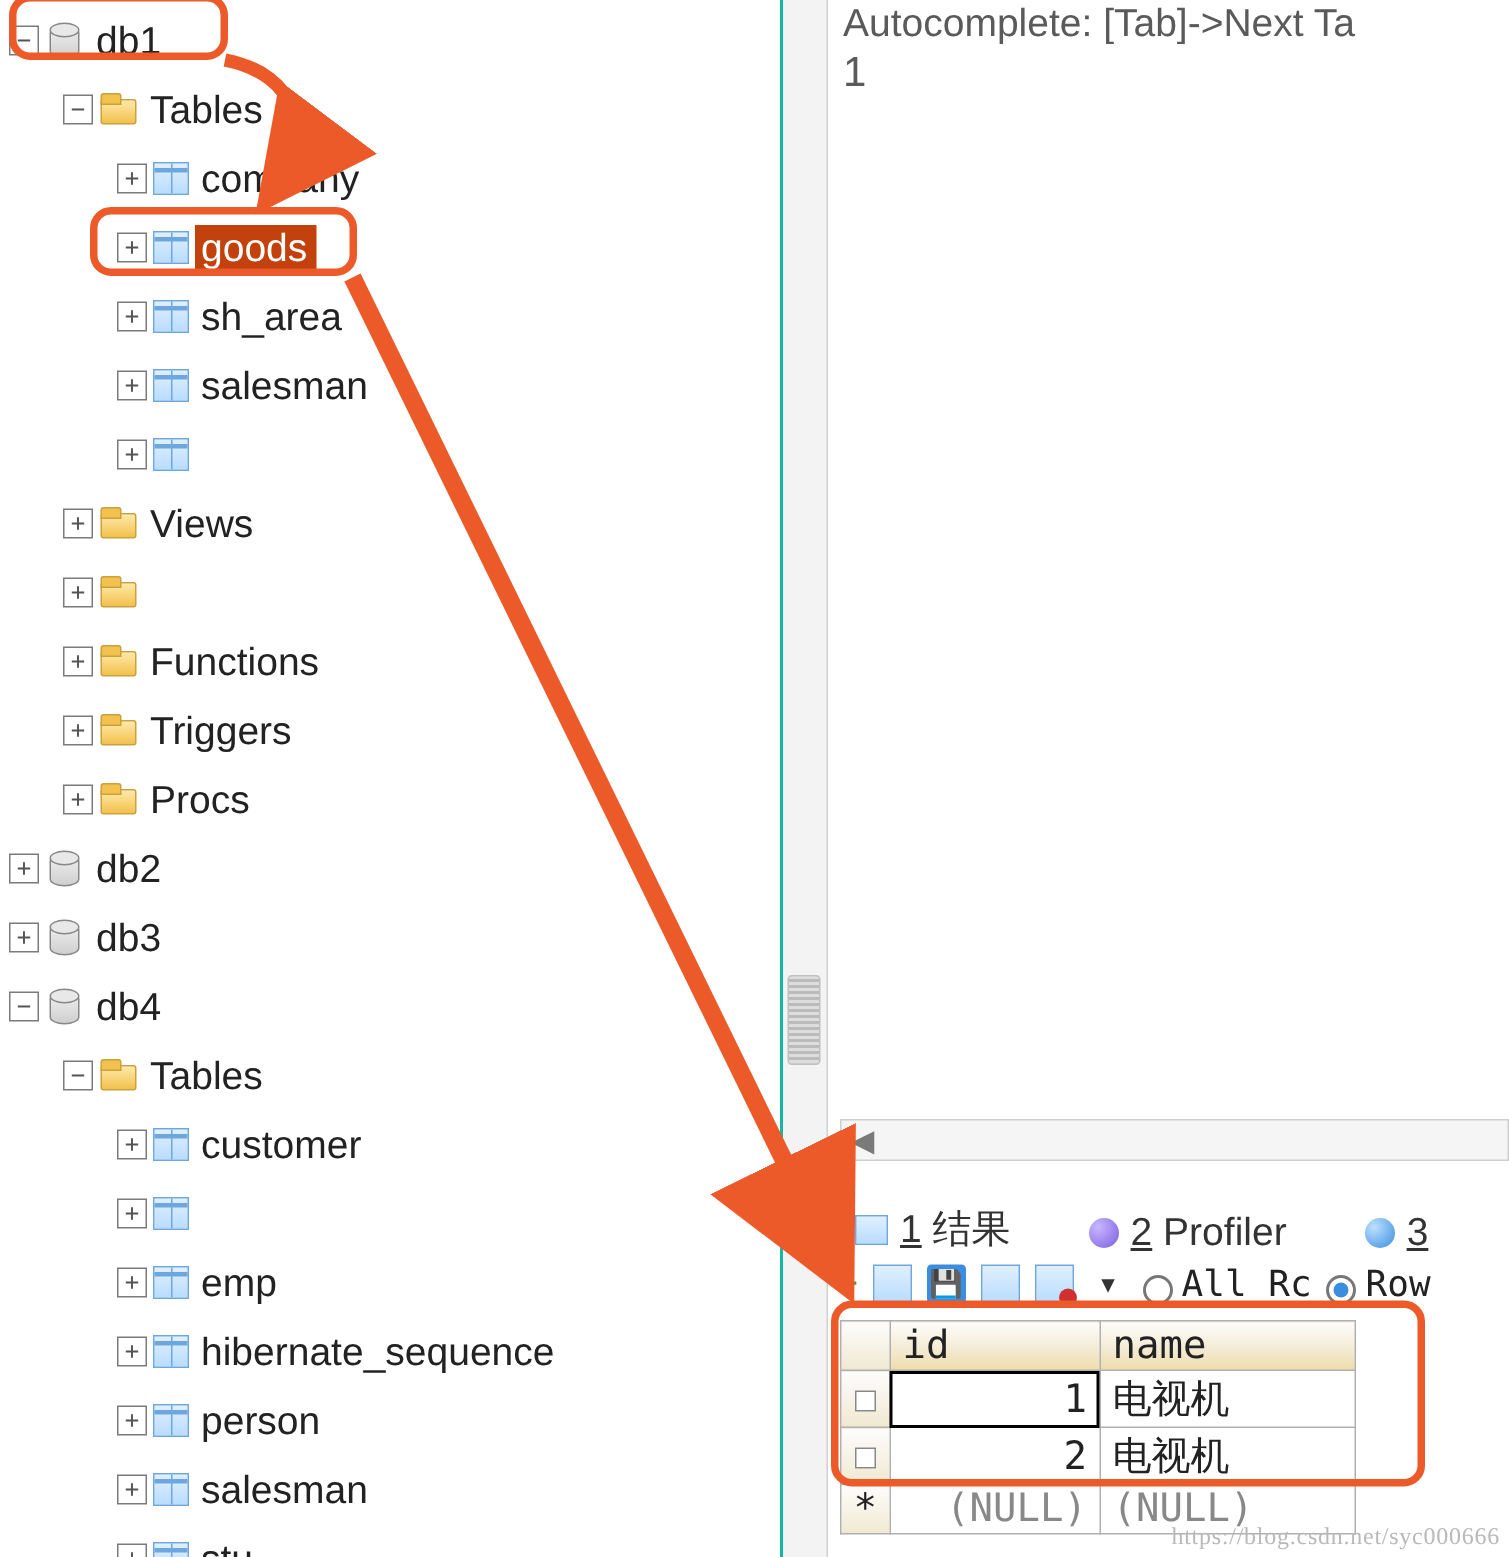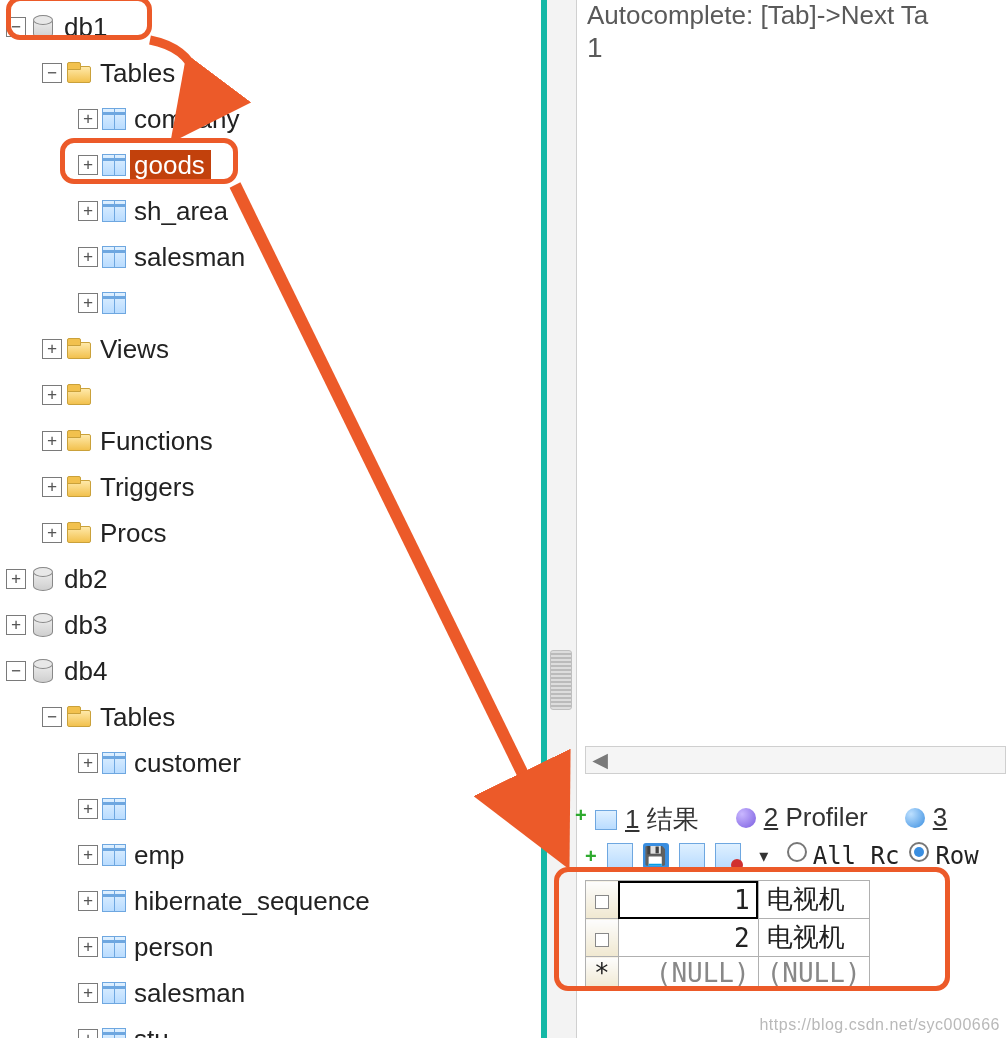--- a/index.html
+++ b/index.html
@@ -120,22 +120,21 @@
     pointer-events:none;
   }
   .hl-db { left:6px; top:-4px; width:146px; height:44px; }
   .hl-goods { left:60px; top:138px; width:178px; height:46px; }
   .hl-result { left:554px; top:867px; width:396px; height:124px; }
 
   
   .right-pane {
     flex:1;
     position:relative;
-    border-left: 6px solid #14b8a6;
-    margin-left: 21px;
+    border-left: 2px solid #14b8a6;
   }
   .gutter {
     position:absolute;
     left:0; top:0; bottom:0; width:30px;
     background:#f3f3f3;
     border-right:1px solid #d0d0d0;
   }
   .autocomplete {
     position:absolute;
     left:40px; top:0;
@@ -170,22 +169,22 @@
     border:1px solid #bfbfbf;
     background:
       repeating-linear-gradient(#ddd,#ddd 2px,#bbb 2px,#bbb 4px);
     border-radius:3px;
   }
 
   .tabs {
     position:absolute;
     left:38px; top:798px; right:0;
     display:flex;
-    align-items:flex-start;
-    gap:17px;
+    align-items:flex-end;
+    gap:32px;
     font-size:26px;
     color:#333;
   }
   .tabs .tab {
     display:flex;
     align-items:center;
     gap:8px;
     padding:4px 10px;
     position:relative;
   }
@@ -234,21 +233,21 @@
   .tb-btn.gridx::after{content:"";position:absolute;right:-3px;bottom:-3px;width:12px;height:12px;background:#d03030;border-radius:50%;}
   .tb-btn.funnel{ color:#333; }
   .radio {
     width:20px;height:20px;border:2px solid #777;border-radius:50%;
     display:inline-block;position:relative;
   }
   .radio.on::after{
     content:"";position:absolute;left:3px;top:3px;right:3px;bottom:3px;
     background:#3a8ee0;border-radius:50%;
   }
-  .toolbar2 .seg{ display:flex; align-items:flex-start; gap:6px; font-family: "Segoe UI", monospace;}
+  .toolbar2 .seg{ display:flex; align-items:flex-end; gap:6px; font-family: "Segoe UI", monospace;}
   .toolbar2 .plus{
     color:#2eaa2e;font-weight:bold;font-size:20px;
   }
 
   .result-grid {
     position:absolute;
     left:38px; top:880px; right:0;
     font-family: "Segoe UI", monospace;
     font-size:26px;
     color:#222;
@@ -272,21 +271,21 @@
   .result-grid td.num{ text-align:right; width:140px;}
   .result-grid td.sel-cell{ background:#fff; outline:2px solid #000; outline-offset:-2px;}
   .rowhdr .sq{
     display:inline-block;width:14px;height:14px;border:1px solid #888;background:#fff;
   }
   .watermark{
     position:absolute;
     right:6px; bottom:4px;
     font-size:16px;
     color:#b9b9b9;
-    font-family: Liberation Sans, sans-serif;
+    font-family: Liberation Serif, serif;
     letter-spacing:0.5px;
   }
 
   
   svg.anno{
     position:absolute; left:0; top:0; width:1006px; height:1038px;
     pointer-events:none;
   }
 </style>
 </head>
@@ -480,20 +479,25 @@
       </span>
       <span class="seg">
         <span class="radio on"></span>
         <span>Row</span>
       </span>
     </div>
 
     <div class="result-grid">
       <table>
         <tbody>
+            <tr>
+          <th class="corner"></th>
+          <th>id</th>
+          <th style="min-width:170px">name</th>
+        </tr>
         <tr>
           <td class="rowhdr"><span class="sq"></span></td>
           <td class="num sel-cell">1</td>
           <td>电视机</td>
         </tr>
         <tr>
           <td class="rowhdr"><span class="sq"></span></td>
           <td class="num">2</td>
           <td>电视机</td>
         </tr>

